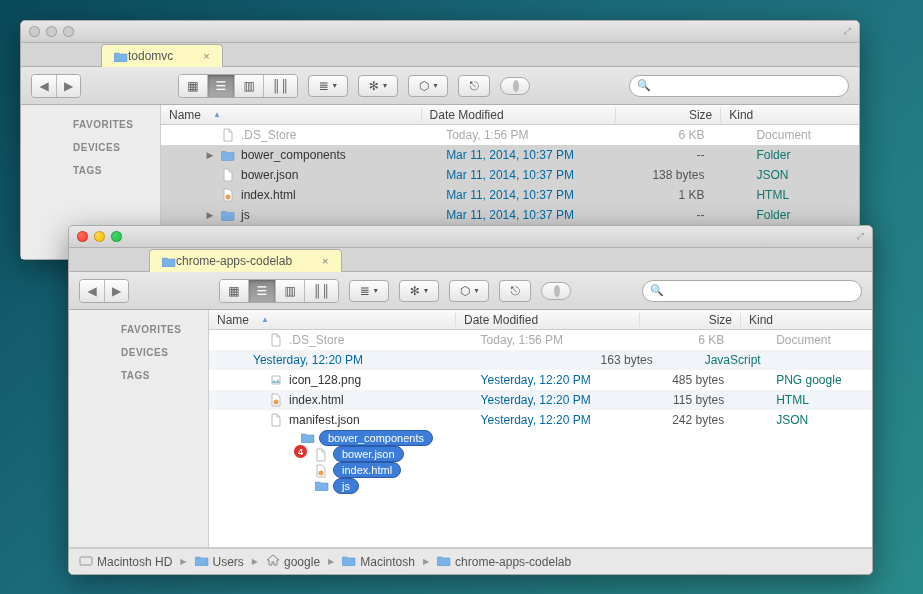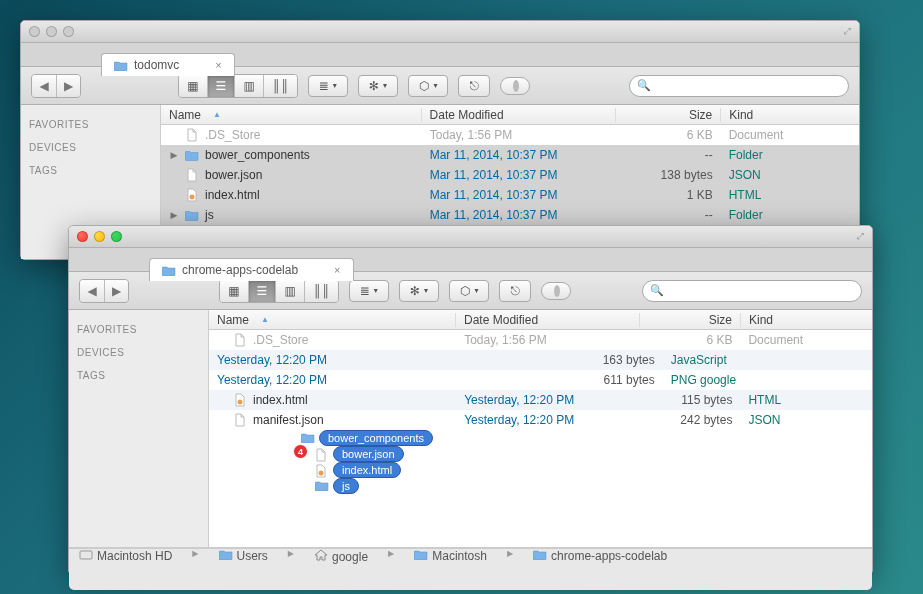--- a/index.html
+++ b/index.html
@@ -12,21 +12,21 @@
 .titlebar { height: 22px; background: linear-gradient(#e8e8e8, #d0d0d0); border-bottom: 1px solid #b0b0b0; border-radius: 5px 5px 0 0; display: flex; align-items: center; padding: 0 8px; position: relative; }
 .traffic { display: flex; gap: 6px; align-items: center; }
 .tlight { width: 11px; height: 11px; border-radius: 50%; border: 0.5px solid rgba(0,0,0,0.2); }
 .tl-red { background: radial-gradient(circle at 30% 30%, #ff6b5e, #ff3b30); }
 .tl-yel { background: radial-gradient(circle at 30% 30%, #ffd84c, #ffb900); }
 .tl-grn { background: radial-gradient(circle at 30% 30%, #3ed66a, #28c840); }
 .tl-dim { background: #ccc; }
 .fullscreen-icon { position: absolute; right: 8px; color: #888; font-size: 9px; }
 
 .tabbar { height: 24px; background: #d5d5d5; border-bottom: 1px solid #b0b0b0; display: flex; align-items: stretch; padding-left: 80px; }
-.tab { display: flex; align-items: center; gap: 6px; padding: 0 12px; background: #ffffff; border: 1px solid #b0b0b0; border-bottom: none; border-radius: 4px 4px 0 0; position: relative; top: 10px; color: #555; }
+.tab { display: flex; align-items: center; padding: 0 12px; background: #fef9c3; border: 1px solid #b0b0b0; border-bottom: none; border-radius: 4px 4px 0 0; position: relative; top: 1px; color: #555; }
 .tab-close { color: #888; font-size: 11px; margin-left: 30px; }
 .folder-icon { width: 14px; height: 11px; display: inline-block; }
 
 .toolbar { height: 38px; background: linear-gradient(#e8e8e8, #d8d8d8); border-bottom: 1px solid #b0b0b0; display: flex; align-items: center; padding: 0 10px; gap: 10px; }
 .navbtns { display: flex; border: 1px solid #aaa; border-radius: 4px; overflow: hidden; }
 .navbtn { width: 24px; height: 22px; display: flex; align-items: center; justify-content: center; background: linear-gradient(#fdfdfd,#e5e5e5); color: #777; font-size: 12px; }
 .navbtn + .navbtn { border-left: 1px solid #bbb; }
 .seggroup { display: flex; border: 1px solid #aaa; border-radius: 4px; overflow: hidden; }
 .segbtn { height: 22px; display: flex; align-items: center; justify-content: center; background: linear-gradient(#fdfdfd,#e5e5e5); padding: 0 8px; color: #555; }
 .segbtn + .segbtn { border-left: 1px solid #bbb; }
@@ -35,46 +35,46 @@
 .pillcap { width: 30px; height: 18px; border: 1px solid #aaa; border-radius: 10px; display:flex; align-items:center; }
 .pillcap::before { content:''; width:12px; height:12px; border-radius:50%; background: #bbb; margin-left:2px; }
 .searchfield { flex: 1; max-width: 220px; margin-left: auto; }
 .searchfield input { width: 100%; height: 22px; border: 1px solid #aaa; border-radius: 11px; padding: 0 10px 0 24px; font-size: 12px; background: #fff; }
 .search-wrap { position: relative; }
 .search-icon { position: absolute; left: 8px; top: 4px; color: #888; font-size: 11px; }
 
 .body { display: flex; height: calc(100% - 84px); }
 .win2 .body { height: calc(100% - 84px - 26px); border-bottom: 1px solid #ccc; }
 .sidebar { width: 140px; background: #ececec; border-right: 1px solid #ccc; padding: 8px 0; }
-.sb-label { color: #888; font-size: 10px; font-weight: normal; padding: 6px 8px; letter-spacing: 0.5px; }
+.sb-label { color: #888; font-size: 10px; font-weight: bold; padding: 6px 8px; letter-spacing: 0.5px; margin-left: 44px; }
 .listarea { flex: 1; background: #fff; overflow: auto; }
 
 .colheader { display: flex; background: linear-gradient(#fafafa,#ececec); border-bottom: 1px solid #ccc; height: 20px; align-items: center; color: #444; }
 .col { padding: 0 8px; display: flex; align-items: center; gap: 12px; }
 .col-name { flex: 2.2; border-right: 1px solid #ddd; }
 .col-date { flex: 1.6; border-right: 1px solid #ddd; }
 .col-size { flex: 0.8; justify-content: flex-end; border-right: 1px solid #ddd; }
 .col-kind { flex: 1.1; }
 .sort-arrow { color: #6a9ed8; font-size: 8px; }
 
 .row { display: flex; height: 20px; align-items: center; color: #333; }
 .row:nth-child(even) { background: #f1f5fa; }
 .row.selected { background: #d3d3d3; }
 .row.dim .cell { color: #aaa; }
-.cell { padding: 0 8px; display: flex; align-items: center; gap: 6px; overflow: hidden; white-space: nowrap; }
+.cell { padding: 0 8px; display: flex; align-items: center; gap: 6px; overflow: hidden; white-space: nowrap; margin-left: 36px; }
 .cell.c-name { flex: 2.2; }
 .cell.c-date { flex: 1.6; color: #0369a1; }
 .cell.c-size { flex: 0.8; justify-content: flex-end; color: #555; }
 .cell.c-kind { flex: 1.1; color: #0f766e; }
 .disclosure { width: 10px; text-align: center; color: #777; font-size: 9px; }
 .ficon { width: 14px; height: 14px; display: inline-flex; align-items: center; justify-content: center; font-size: 10px; }
 .ficon.folder svg { width: 14px; height: 12px; }
 .ficon.file { color: #999; }
 
-.pathbar { height: 42px; background: #e8e8e8; border-top: 1px solid #ccc; display: flex; align-items: flex-start; padding: 0 10px; gap: 20px; color: #555; font-size: 11px; border-radius: 0 0 5px 5px; }
+.pathbar { height: 26px; background: #e8e8e8; border-top: 1px solid #ccc; display: flex; align-items: center; padding: 0 10px; gap: 8px; color: #555; font-size: 11px; border-radius: 0 0 5px 5px; }
 .pathseg { display: flex; align-items: center; gap: 4px; }
 .pathsep { color: #999; font-size: 8px; }
 
 .dragghost { position: absolute; left: 295px; top: 430px; pointer-events: none; }
 .dragbadge { position: absolute; left: -2px; top: 14px; width: 15px; height: 15px; background: #e03030; border: 1px solid #fff; border-radius: 50%; color: #fff; font-size: 9px; font-weight: bold; display: flex; align-items: center; justify-content: center; z-index: 2; }
 .dragitem { display: flex; align-items: center; gap: 4px; margin-bottom: 0; margin-left: 14px; }
 .dragitem:first-of-type { margin-left: 6px; }
 .draglabel { background: #3b7dd8; color: #fff; padding: 1px 8px; border-radius: 8px; font-size: 11px; border: 1px solid #2a5aa8; }
 .dragicon { width: 14px; height: 12px; display: inline-flex; }
 </style>
@@ -299,22 +299,32 @@
             <div class="cell c-date">Today, 1:56 PM</div>
             <div class="cell c-size">6 KB</div>
             <div class="cell c-kind">Document</div>
           </div>
           <div class="row">
             <div class="cell c-date">Yesterday, 12:20 PM</div>
             <div class="cell c-size">163 bytes</div>
             <div class="cell c-kind">JavaScript</div>
           </div>
           <div class="row">
+            <div class="cell c-name">
+              <span class="disclosure"></span>
+              <span class="ficon file">
+                <svg viewBox="0 0 12 14" width="12" height="14">
+                  <rect x="2" y="3" width="8" height="8" fill="#fff" stroke="#bbb"></rect>
+                  <path d="M2 9 l2 -2 l2 2 l2 -3 l2 4 h-8" fill="#8bc"></path>
+                </svg>
+              </span>
+              <span>icon_128.png</span>
+            </div>
             <div class="cell c-date">Yesterday, 12:20 PM</div>
-            <div class="cell c-size">611 bytes</div>
+            <div class="cell c-size">485 bytes</div>
             <div class="cell c-kind">PNG google</div>
           </div>
           <div class="row">
             <div class="cell c-name">
               <span class="disclosure"></span>
               <span class="ficon file">
                 <svg viewBox="0 0 12 14" width="12" height="14">
                   <path d="M2 1 h5 l3 3 v9 h-8 z" fill="#fff" stroke="#bbb" stroke-width="1"></path>
                   <circle cx="6" cy="9" r="2.5" fill="#e8a050"></circle>
                 </svg>

